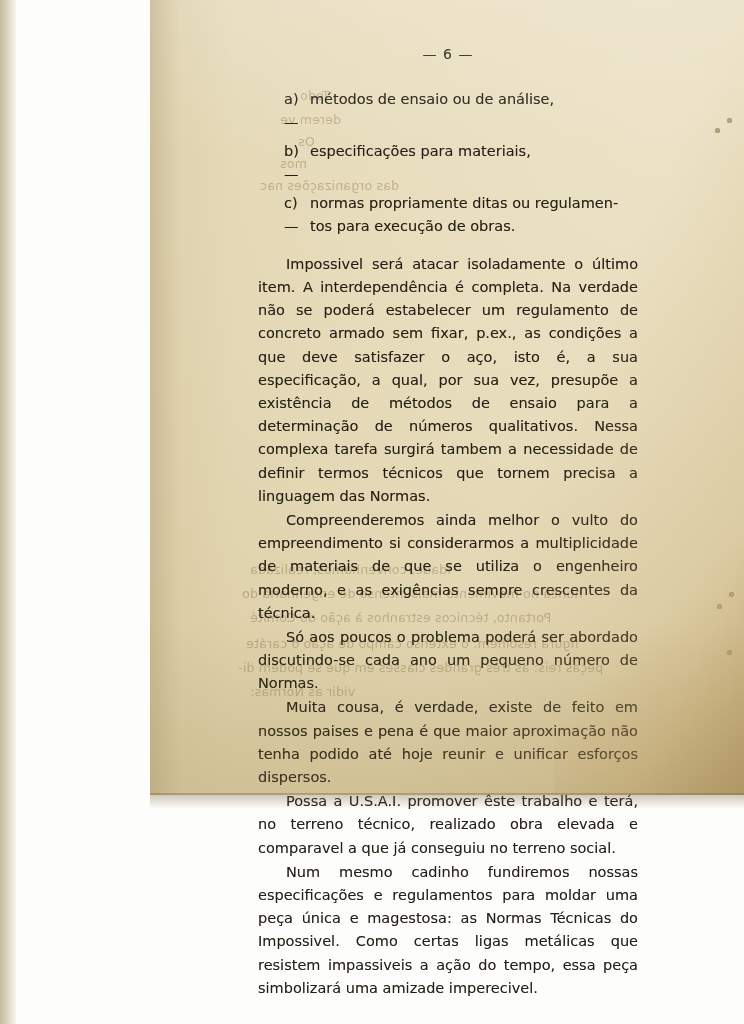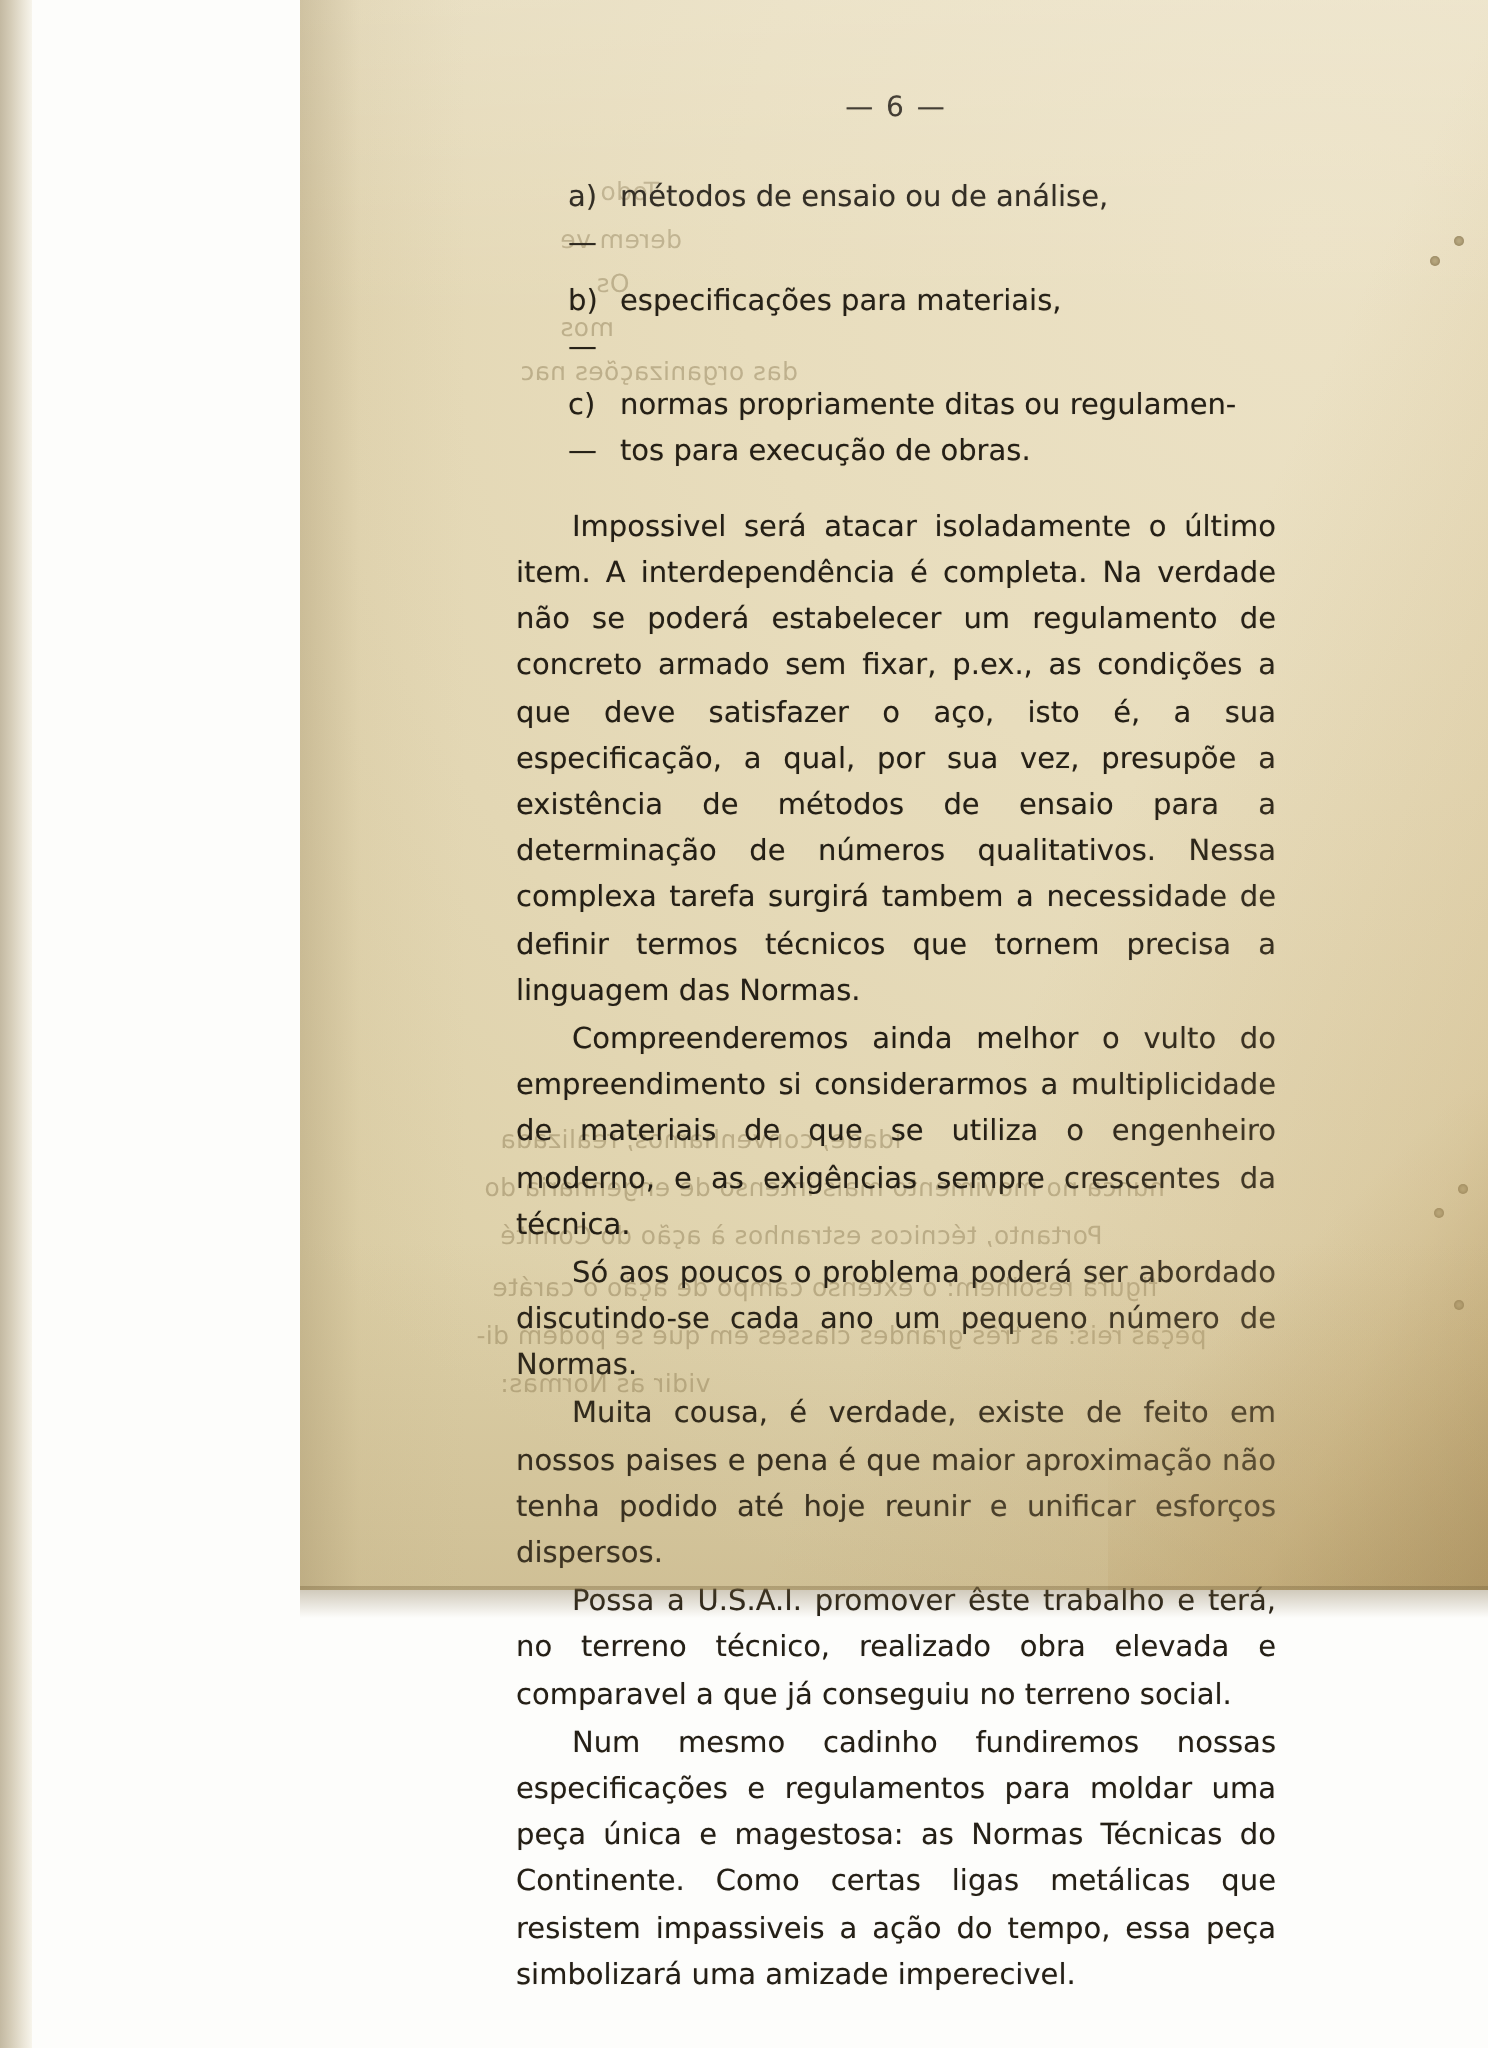--- a/index.html
+++ b/index.html
@@ -204,19 +204,19 @@
             <span class="cont">tos para execução de obras.</span>
           </span>
         </div>
       </div>
 
       <p class="para">Impossivel será atacar isoladamente o último item. A interdependência é completa. Na verdade não se poderá estabelecer um regulamento de concreto armado sem fixar, p.ex., as condições a que deve satisfazer o aço, isto é, a sua especificação, a qual, por sua vez, presupõe a existência de métodos de ensaio para a determinação de números qualitativos. Nessa complexa tarefa surgirá tambem a necessidade de definir termos técnicos que tornem precisa a linguagem das Normas.</p>
       <p class="para">Compreenderemos ainda melhor o vulto do empreendimento si considerarmos a multiplicidade de materiais de que se utiliza o engenheiro moderno, e as exigências sempre crescentes da técnica.</p>
       <p class="para">Só aos poucos o problema poderá ser abordado discutindo-se cada ano um pequeno número de Normas.</p>
       <p class="para">Muita cousa, é verdade, existe de feito em nossos paises e pena é que maior aproximação não tenha podido até hoje reunir e unificar esforços dispersos.</p>
       <p class="para">Possa a U.S.A.I. promover êste trabalho e terá, no terreno técnico, realizado obra elevada e comparavel a que já conseguiu no terreno social.</p>
-      <p class="para">Num mesmo cadinho fundiremos nossas especificações e regulamentos para moldar uma peça única e magestosa: as Normas Técnicas do Continente. Como certas ligas metálicas que resistem impassiveis a ação do tempo, essa peça simbolizará uma amizade imperecivel.</p>
+      <p class="para">Num mesmo cadinho fundiremos nossas especificações e regulamentos para moldar uma peça única e magestosa: as Normas Técnicas do Impossivel. Como certas ligas metálicas que resistem impassiveis a ação do tempo, essa peça simbolizará uma amizade imperecivel.</p>
 
     </div>
   </div>
 
   <div class="page-bottom-shadow"></div>
 </div>
 
 </body></html>

